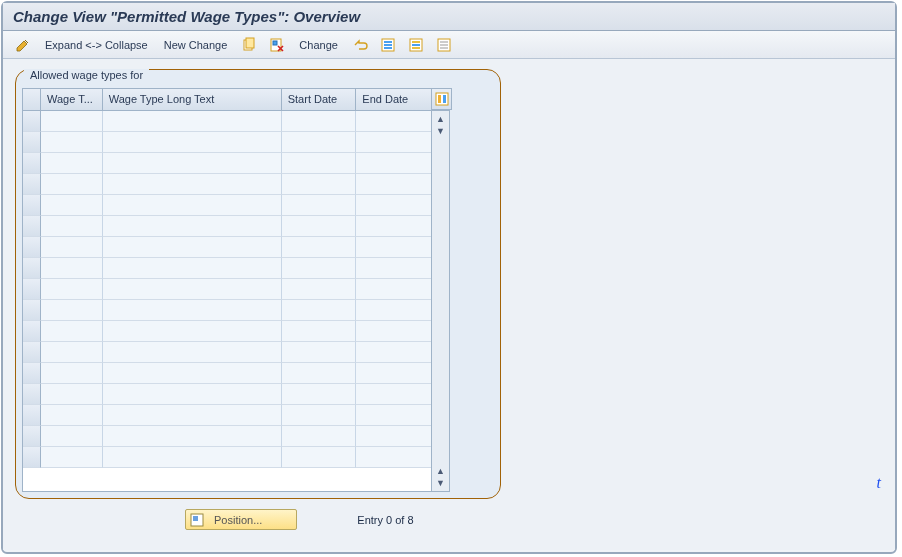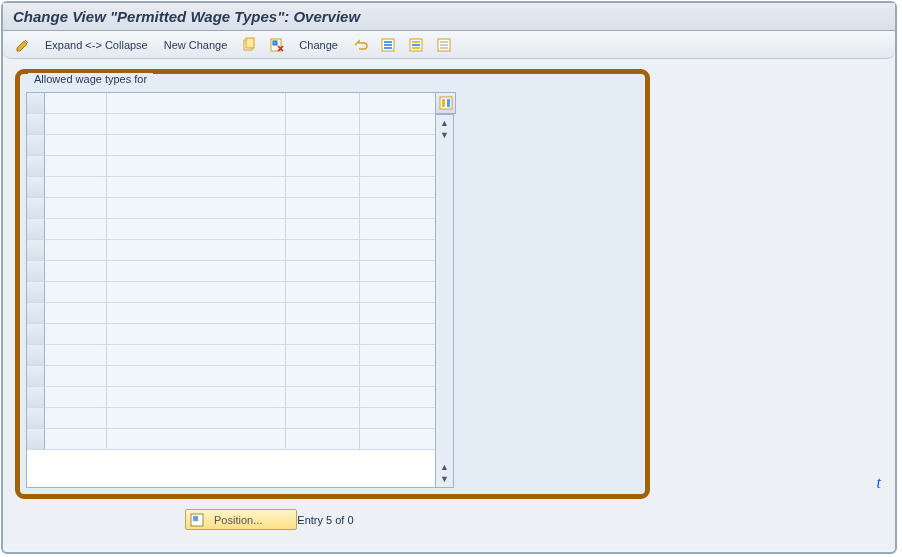--- a/index.html
+++ b/index.html
@@ -31,44 +31,43 @@
       color: #2a3a55;
     }
     .toolbar {
       background: linear-gradient(#f5f7fa, #e4e9f0);
       border-bottom: 1px solid #b8c5d5;
       padding: 3px 8px;
       display: flex;
       align-items: center;
       gap: 4px;
       height: 28px;
-      border-radius: 8px;
     }
     .tb-btn {
       display: inline-flex;
       align-items: center;
       padding: 2px 4px;
       font-size: 11px;
       color: #2a3a55;
       cursor: pointer;
       border-radius: 2px;
     }
     .tb-text { padding: 2px 6px; }
     .content {
       padding: 10px 12px;
       background: #edf1f6;
       height: calc(100% - 58px);
     }
     .panel {
-      border: 5px solid #a16207;
+      border: 1px solid #a16207;
       background: #e4ecf5;
-      width: 635px;
+      width: 486px;
       height: 430px;
       position: relative;
-      border-radius: 9px;
+      border-radius: 14px;
     }
     .panel-title {
       position: absolute;
       top: -1px; left: 8px;
       background: #e4ecf5;
       padding: 0 6px;
       font-size: 11px;
       color: #2a3a55;
       z-index: 2;
     }
@@ -150,20 +149,21 @@
       cursor: pointer;
     }
     .scroll-track { flex: 1; }
     .footer-row {
       position: absolute;
       bottom: 22px;
       left: 12px;
       width: 605px;
       display: flex;
       align-items: center;
+      gap: 60px;
       padding-left: 170px;
     }
     .position-btn {
       display: inline-flex;
       align-items: center;
       background: linear-gradient(#fff4c8, #fde087);
       border: 1px solid #b8a860;
       border-radius: 2px;
       padding: 2px 4px 2px 4px;
       height: 21px;
@@ -247,20 +247,27 @@
         </svg>
     </span>
   </div>
 
   <div class="content">
     <div class="panel">
       <div class="panel-title">Allowed wage types for</div>
 
       <div class="table-wrap">
         <div class="grid" style="width:410px">
+          <div class="grid-header">
+            <div class="gh-cell col-sel"></div>
+            <div class="gh-cell col-wt">Wage T...</div>
+            <div class="gh-cell col-lt">Wage Type Long Text</div>
+            <div class="gh-cell col-sd">Start Date</div>
+            <div class="gh-cell col-ed" style="border-right:none">End Date</div>
+          </div>
           <div class="grid-body" id="grid-body">
               <div class="grow">
                 <div class="gsel"></div>
                 <div class="gcell col-wt"></div>
                 <div class="gcell col-lt"></div>
                 <div class="gcell col-sd"></div>
                 <div class="gcell col-ed" style="border-right:none"></div>
               </div>
               <div class="grow">
                 <div class="gsel"></div>
@@ -397,18 +404,18 @@
     </div>
 
     <div class="footer-row">
       <span class="position-btn">
         <svg width="14" height="14" viewBox="0 0 14 14">
             <rect x="1" y="1" width="12" height="12" fill="#fff" stroke="#9a8a40"></rect>
             <rect x="3" y="3" width="5" height="5" fill="#6aa0e0"></rect>
           </svg>
         <span class="lbl">Position...</span>
       </span>
-      <span class="entry-label">Entry 5 of 0</span>
+      <span class="entry-label">Entry 0 of 8</span>
     </div>
   </div>
 
   <div class="arb-text">t</div>
 </div>
 
 </body></html>

